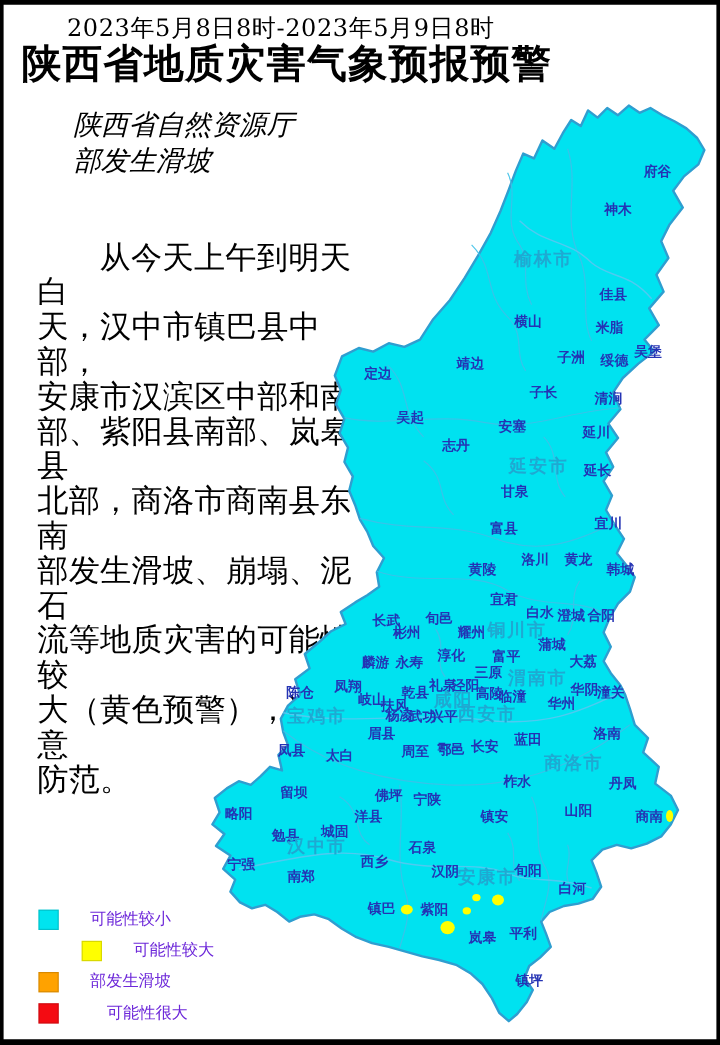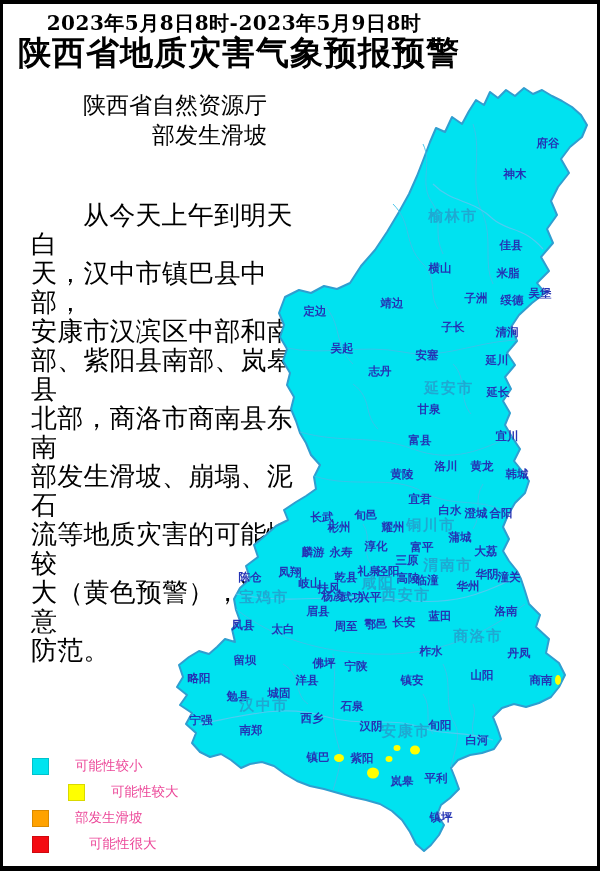--- a/index.html
+++ b/index.html
@@ -1,35 +1,35 @@
 <!DOCTYPE html>
 <html><head>
 <meta charset="utf-8">
 <style>
   html,body{margin:0;padding:0;background:#fff;}
   .page{position:relative;width:600px;height:871px;background:#fff;overflow:hidden;
         box-sizing:border-box;border:3px solid #000;border-top-width:4px;border-bottom-width:5px;
         font-family:"DejaVu Serif", serif;color:#000;}
   .date-line{position:absolute;top:6px;left:0;width:462px;text-align:center;
-             font-size:20px;font-weight:700;letter-spacing:0.5px;}
+             font-size:20px;font-weight:400;letter-spacing:0.5px;}
   .main-title{position:absolute;top:27px;left:15px;font-size:33px;font-weight:700;letter-spacing:1px;}
-  .publisher{position:absolute;top:86px;left:68px;width:196px;text-align:right;
-             font-size:23px;line-height:30px;}
+  .publisher{position:absolute;top:86px;left:58px;width:196px;text-align:left;
+             font-size:23px;line-height:30px;font-style:italic;}
   .issue-line{font-size:19px;line-height:24px;}
   .joint-release{position:absolute;top:99px;left:271px;font-size:23px;}
   .body-text{position:absolute;top:197px;left:28px;width:262px;font-size:26px;line-height:29px;
              text-indent:2em;white-space:pre-line;letter-spacing:0.2px;}
   .map-wrap{position:absolute;inset:0;}
   svg{position:absolute;inset:0;}
   .lbl-county{font-family:"DejaVu Sans",sans-serif;font-size:11.5px;font-weight:700;fill:#2433b4;}
   .lbl-city{font-family:"DejaVu Sans",sans-serif;font-size:15px;font-weight:700;fill:#1ea9d2;letter-spacing:1.5px;}
   .legend{position:absolute;left:29px;top:746px;}
   .legend-row{position:absolute;left:0;height:20px;display:flex;align-items:center;}
   .legend-row .sw{width:15px;height:15px;display:inline-block;border:1px solid rgba(0,0,0,0.15);}
-  .legend-row .lg-label{font-family:"DejaVu Sans",sans-serif;font-size:13.5px;color:#ec4899;
+  .legend-row .lg-label{font-family:"DejaVu Sans",sans-serif;font-size:13.5px;color:#6d28d9;
                         margin-left:26px;white-space:nowrap;}
 </style>
 </head>
 <body>
 
 <div class="page">
 
   <div class="date-line">2023年5月8日8时-2023年5月9日8时</div>
   <div class="main-title">陕西省地质灾害气象预报预警</div>
 

